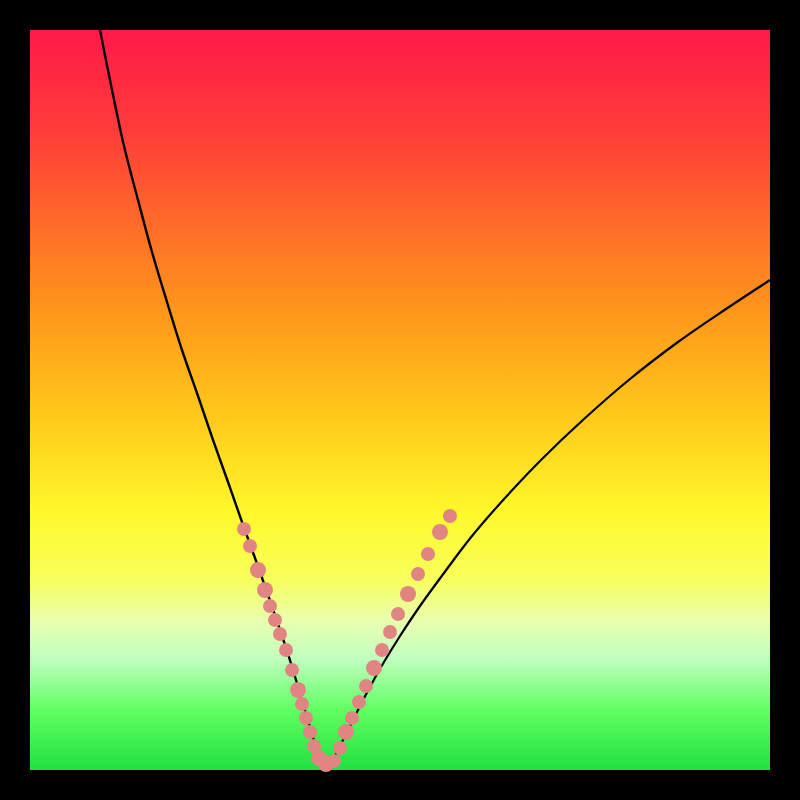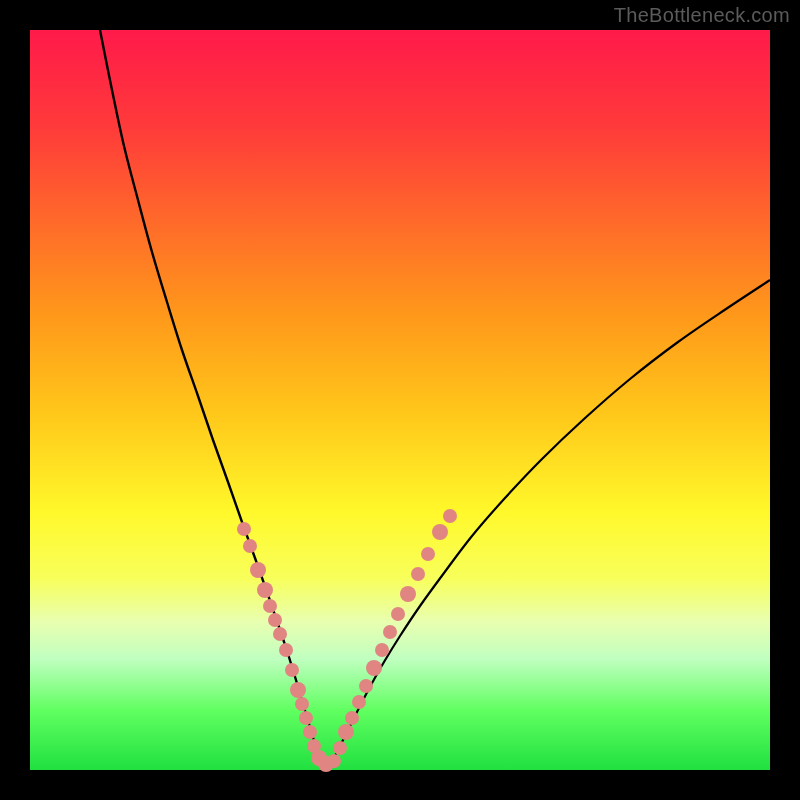--- a/index.html
+++ b/index.html
@@ -56,21 +56,20 @@
   }
   .marker {
     fill: #e08582;
     stroke: none;
   }
 </style>
 </head>
 <body>
 
 <div class="container">
-  <div class="watermark">TheBottleneck.com</div>
   <div class="plot-area">
     <svg class="curve" viewBox="0 0 740 740" preserveAspectRatio="none">
       <path id="left-branch" fill="none" stroke="#000" stroke-width="2.4" d="M 70 0 C 72 10, 78 40.66666666666667, 82 60 C 86 79.33333333333333, 89.66666666666667 97.66666666666667, 94 116 C 98.33333333333333 134.33333333333334, 103.33333333333333 152.33333333333334, 108 170 C 112.66666666666667 187.66666666666666, 117.16666666666667 205, 122 222 C 126.83333333333333 239, 132 255.66666666666666, 137 272 C 142 288.3333333333333, 146.83333333333334 304.3333333333333, 152 320 C 157.16666666666666 335.6666666666667, 162.83333333333334 351, 168 366 C 173.16666666666666 381, 178 395.6666666666667, 183 410 C 188 424.3333333333333, 193.16666666666666 438.3333333333333, 198 452 C 202.83333333333334 465.6666666666667, 207.5 479.3333333333333, 212 492 C 216.5 504.6666666666667, 220.83333333333334 516.3333333333334, 225 528 C 229.16666666666666 539.6666666666666, 233.16666666666666 551, 237 562 C 240.83333333333334 573, 244.5 583.6666666666666, 248 594 C 251.5 604.3333333333334, 255 614.6666666666666, 258 624 C 261 633.3333333333334, 263.5 641.6666666666666, 266 650 C 268.5 658.3333333333334, 270.8333333333333 666.6666666666666, 273 674 C 275.1666666666667 681.3333333333334, 277.1666666666667 687.8333333333334, 279 694 C 280.8333333333333 700.1666666666666, 282.3333333333333 705.6666666666666, 284 711 C 285.6666666666667 716.3333333333334, 288.1666666666667 723.5, 289 726"></path>
       <path id="right-branch" fill="none" stroke="#000" stroke-width="2.2" d="M 300 735 C 301 733.1666666666666, 303.8333333333333 728.1666666666666, 306 724 C 308.1666666666667 719.8333333333334, 310.5 715, 313 710 C 315.5 705, 318.1666666666667 699.6666666666666, 321 694 C 323.8333333333333 688.3333333333334, 326.6666666666667 682.5, 330 676 C 333.3333333333333 669.5, 337 662.3333333333334, 341 655 C 345 647.6666666666666, 349.1666666666667 640.1666666666666, 354 632 C 358.8333333333333 623.8333333333334, 364 615.3333333333334, 370 606 C 376 596.6666666666666, 382.6666666666667 586.5, 390 576 C 397.3333333333333 565.5, 405.3333333333333 554.6666666666666, 414 543 C 422.6666666666667 531.3333333333334, 431.8333333333333 518.5, 442 506 C 452.1666666666667 493.5, 463.3333333333333 480.8333333333333, 475 468 C 486.6666666666667 455.1666666666667, 498.8333333333333 442.1666666666667, 512 429 C 525.1666666666666 415.8333333333333, 539.3333333333334 402.3333333333333, 554 389 C 568.6666666666666 375.6666666666667, 584.3333333333334 361.8333333333333, 600 349 C 615.6666666666666 336.1666666666667, 632 323.6666666666667, 648 312 C 664 300.3333333333333, 680.6666666666666 289.3333333333333, 696 279 C 711.3333333333334 268.6666666666667, 732.6666666666666 254.83333333333334, 740 250"></path>
       <g id="markers">
           <circle cx="214" cy="499" r="7" class="marker"></circle>
           <circle cx="220" cy="516" r="7" class="marker"></circle>
           <circle cx="228" cy="540" r="8" class="marker"></circle>
           <circle cx="235" cy="560" r="8" class="marker"></circle>
           <circle cx="240" cy="576" r="7" class="marker"></circle>

